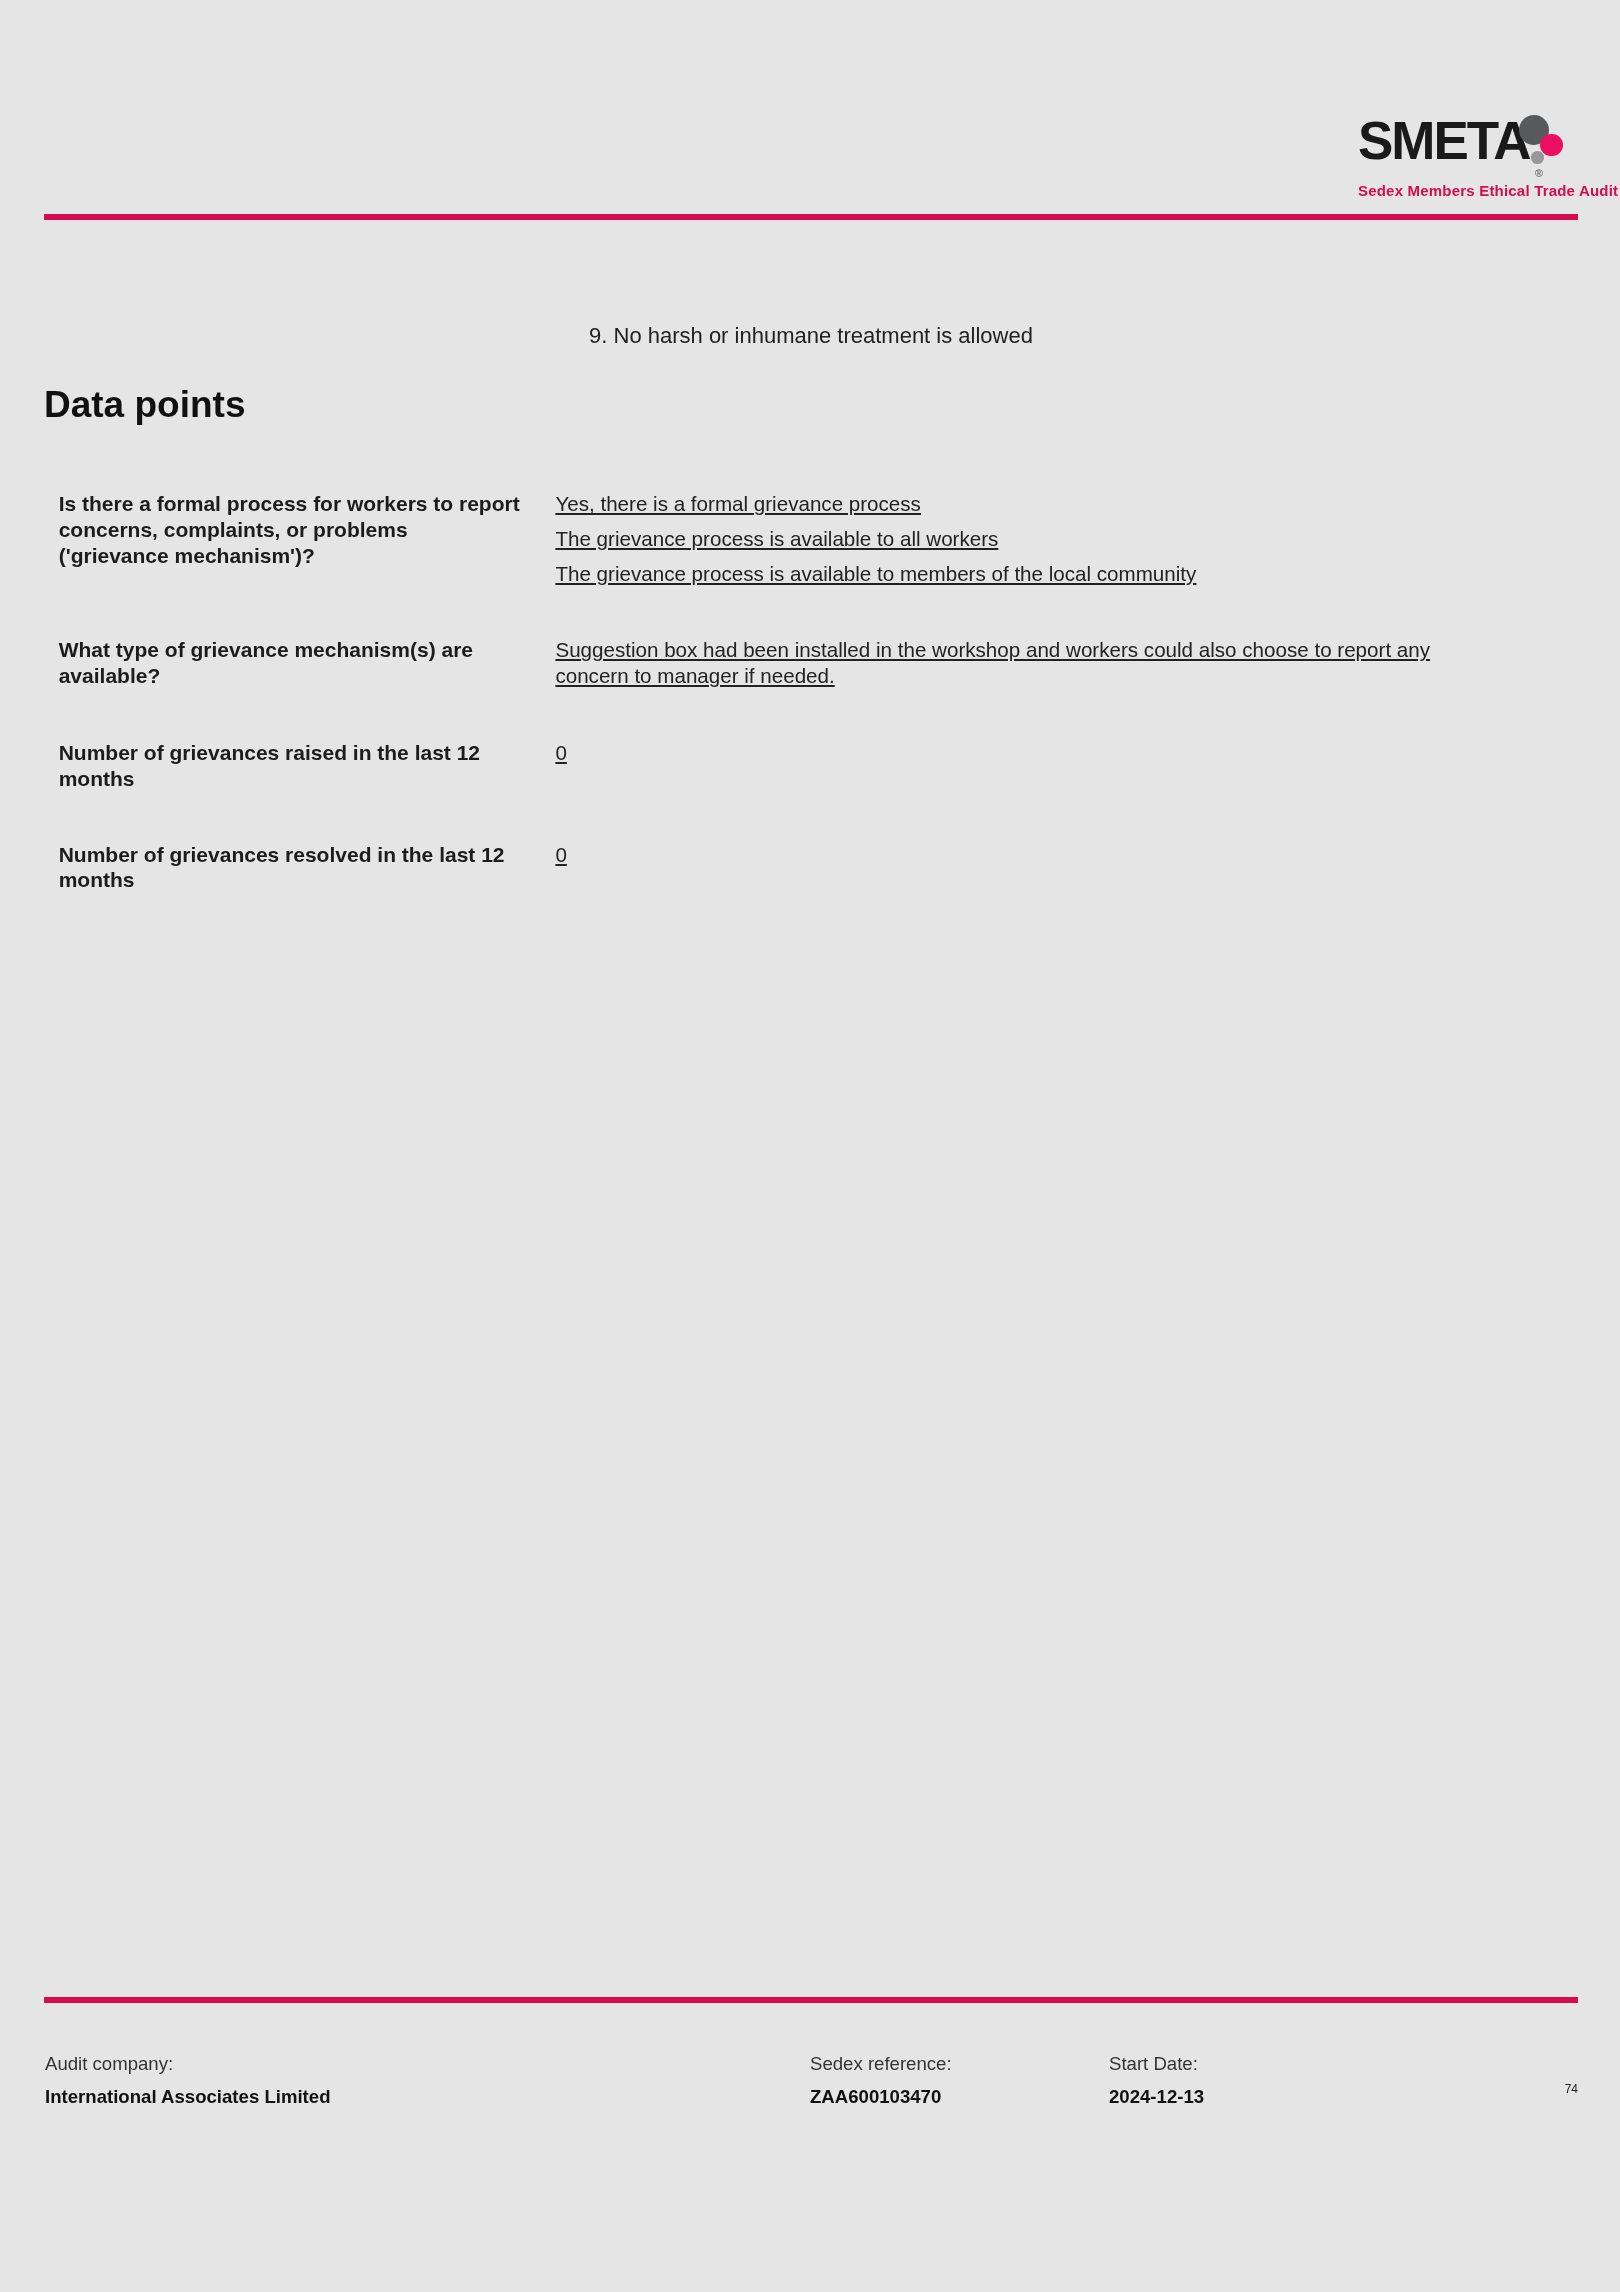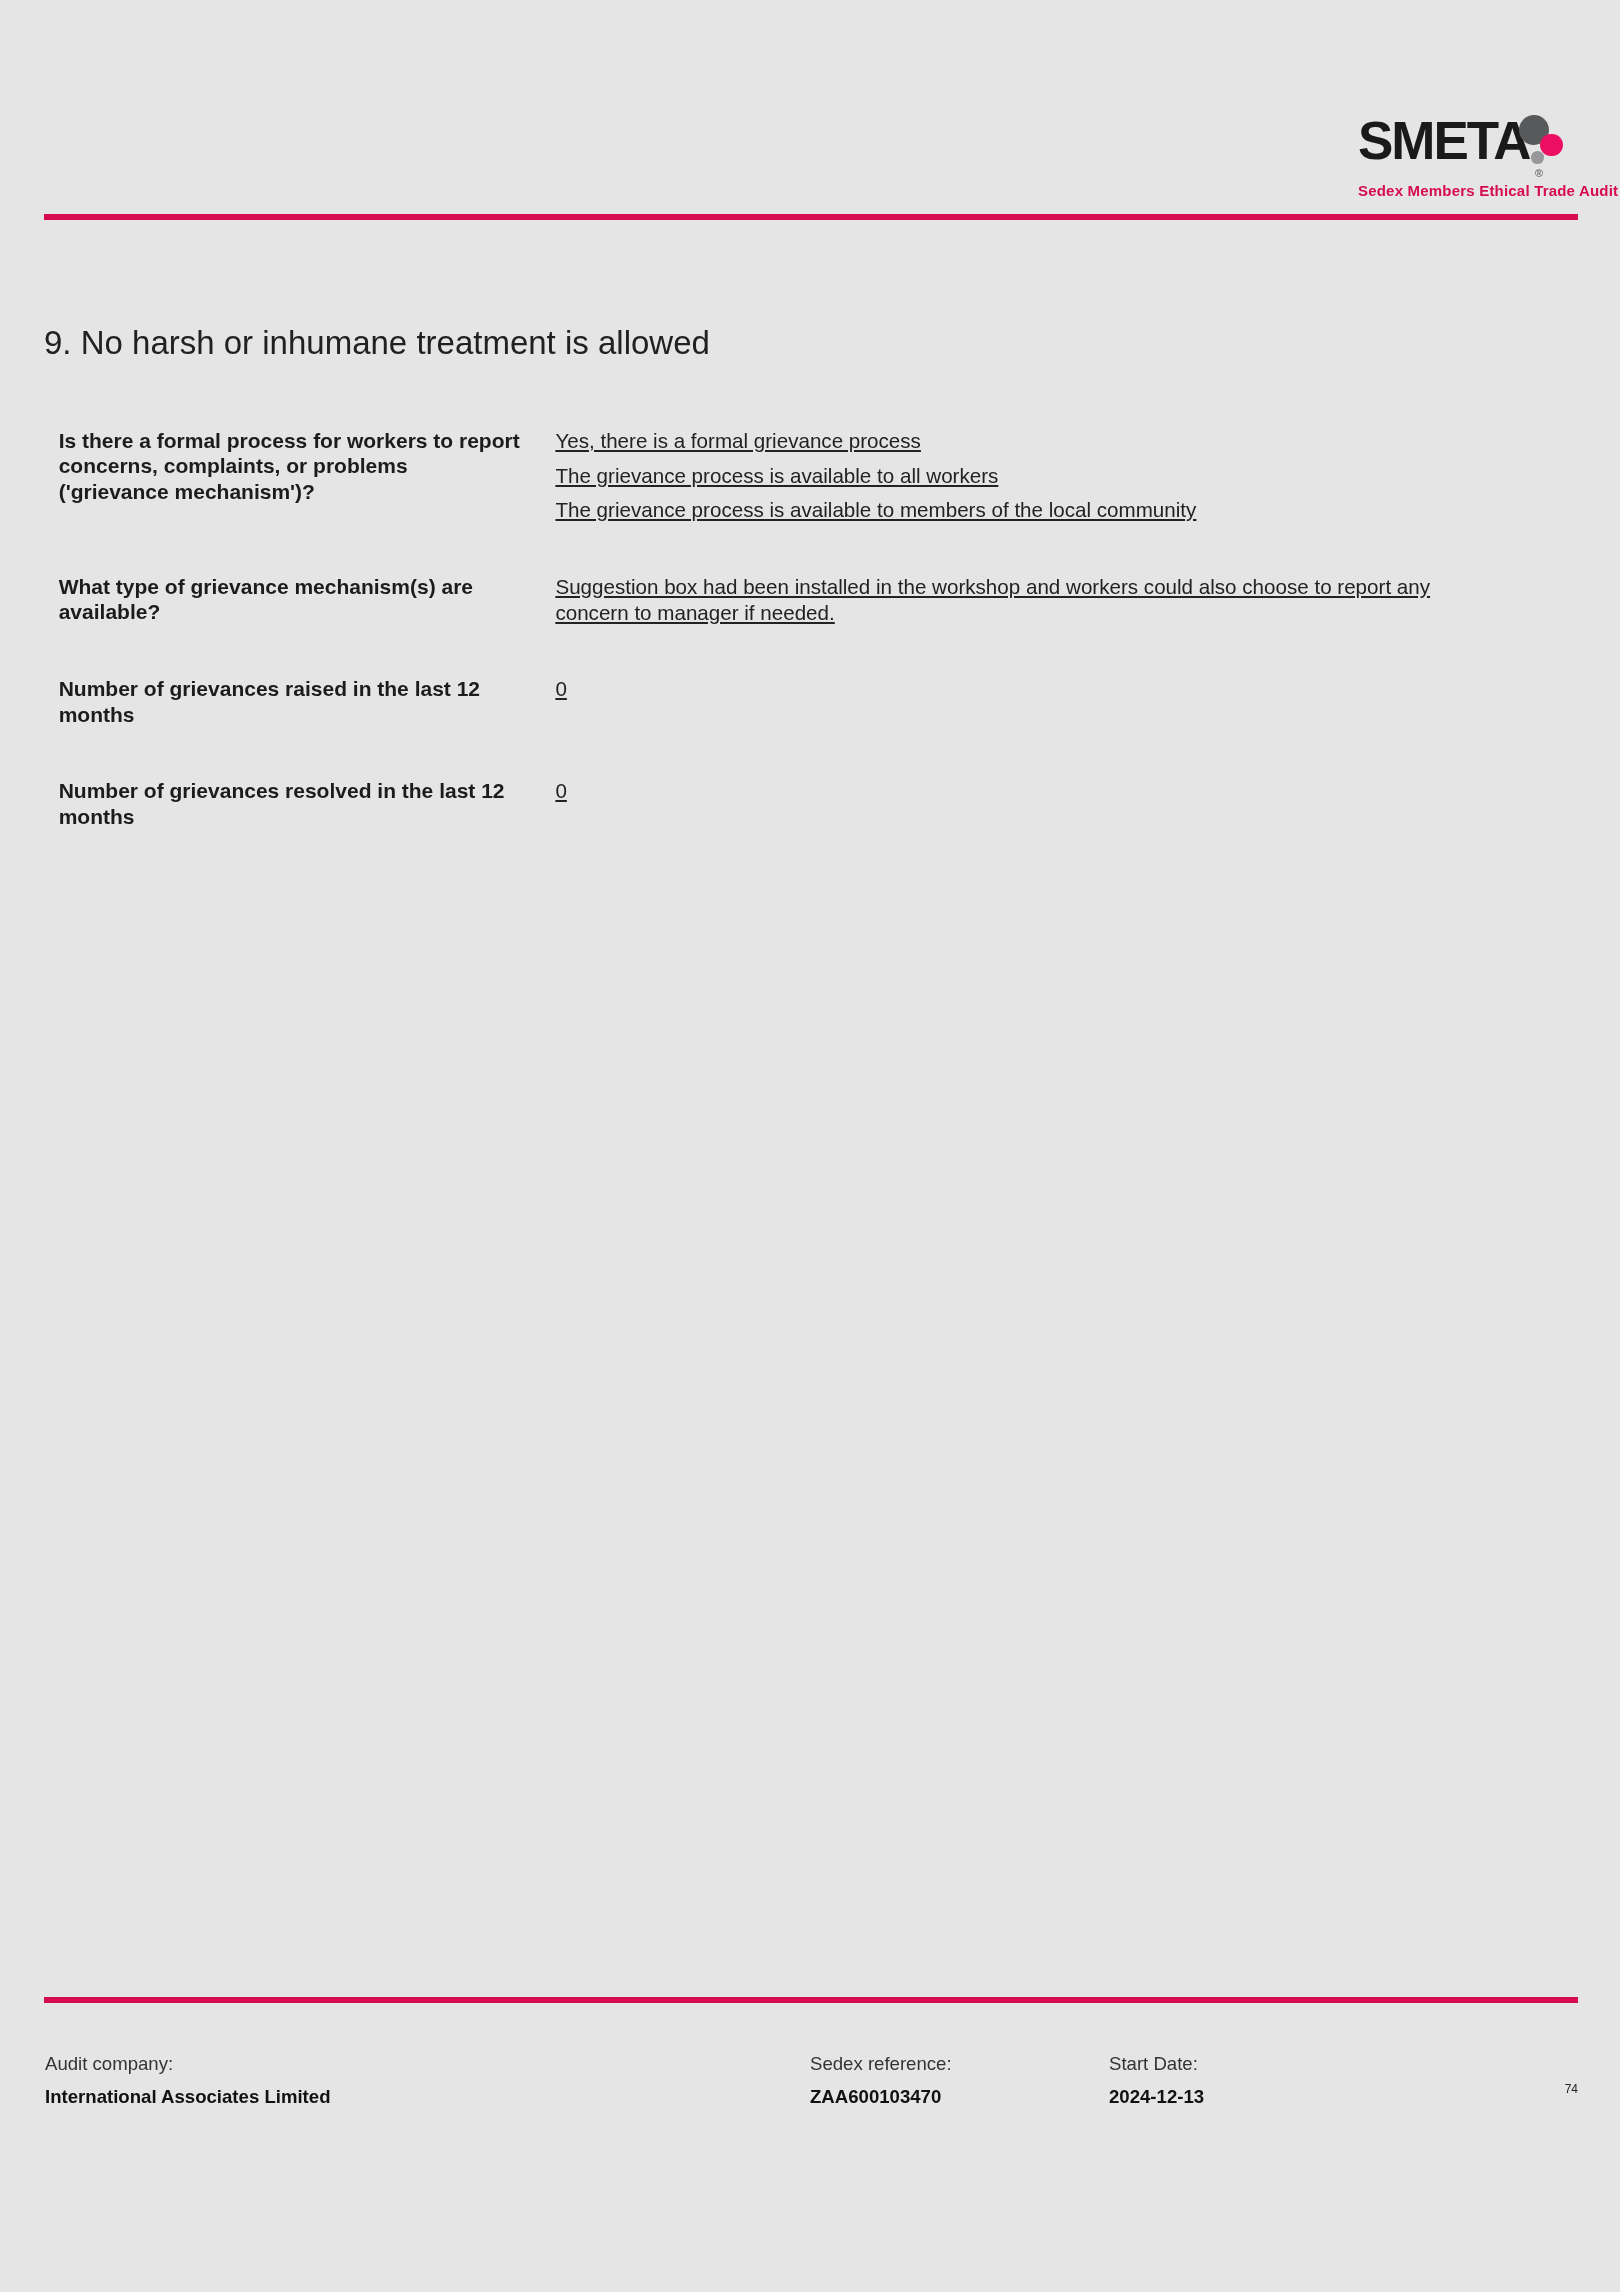--- a/index.html
+++ b/index.html
@@ -61,24 +61,25 @@
   }
   .rule-top { top: 214px; }
 
   
   .content {
     position: absolute;
     top: 0; left: 44px; right: 42px;
     padding-top: 322px;
   }
   .section-title {
-    font-size: 33px;
+    font-size: 22px;
     font-weight: 400;
     color: #212121;
     line-height: 1.25;
+    text-align: center;
   }
   .page-heading {
     margin-top: 33px;
     font-size: 37px;
     font-weight: 700;
     color: #111111;
     line-height: 1.2;
   }
 
   
@@ -162,20 +163,21 @@
       <span class="dot dot-small"></span>
       <span class="logo-reg">®</span>
     </div>
     <div class="logo-tagline">Sedex Members Ethical Trade Audit</div>
   </div>
 
   <div class="rule rule-top"></div>
 
   <div class="content">
     <div class="section-title">9. No harsh or inhumane treatment is allowed</div>
+    <div class="page-heading">Data points</div>
 
     <div class="datatable">
 
       <div class="dt-row">
         <div class="dt-label">
           <div class="dt-label-inner">Is there a formal process for workers to report concerns, complaints, or problems ('grievance mechanism')?</div>
         </div>
         <div class="dt-value">
           <div class="value-line">Yes, there is a formal grievance process</div>
           <div class="value-line">The grievance process is available to all workers</div>

